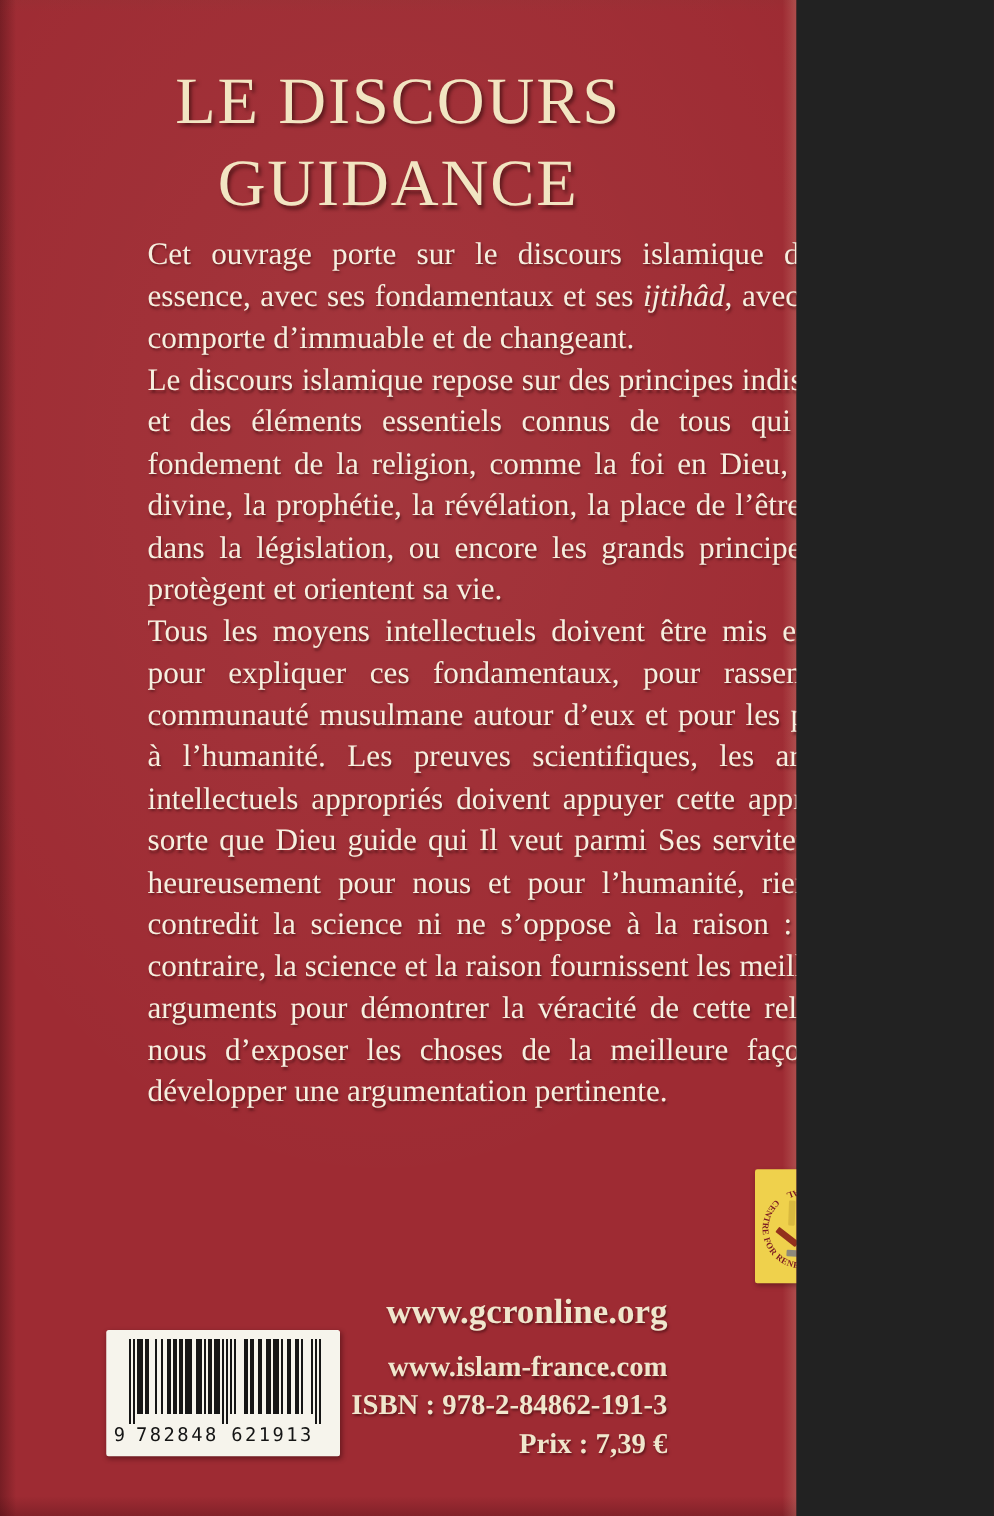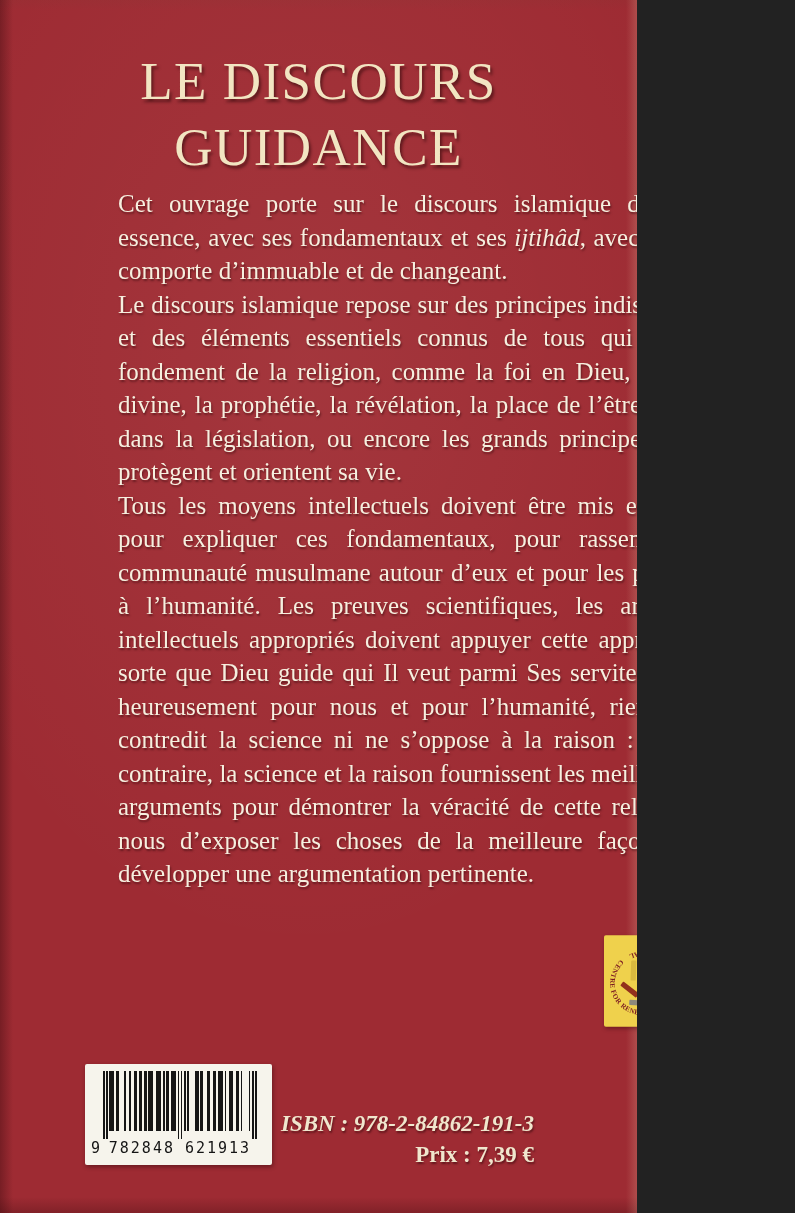--- a/index.html
+++ b/index.html
@@ -40,21 +40,21 @@
   .logo svg{display:block;width:100%;height:100%;filter:drop-shadow(1px 2px 2px rgba(40,5,8,0.4));}
   .ring{font-family:"Liberation Serif","DejaVu Serif",serif;font-size:7.4px;font-weight:bold;letter-spacing:0.45px;}
   .site{
     position:absolute;right:103px;
     color:#F0E6CD;font-weight:bold;text-align:right;
     text-shadow:1px 2px 2px rgba(45,6,9,0.55);
     white-space:nowrap;
   }
   .site-primary{top:1034px;font-size:28px;}
   .site-secondary{top:1081px;font-size:23px;}
-  .isbn-line{top:1111px;font-size:23px;font-style:italic;}
+  .isbn-line{top:1111px;font-size:23px;}
   .price-line{top:1142px;font-size:23px;}
   .barcode-label{
     position:absolute;left:85px;top:1064px;width:187px;height:101px;
     background:#F6F4EC;border-radius:2px;
     box-shadow:1px 2px 4px rgba(40,5,8,0.45);
   }
   .barcode-label svg{position:absolute;left:4px;top:5px;}
 </style>
 </head>
 <body>
@@ -87,20 +87,22 @@
         <rect x="-10.5" y="-2.75" width="21" height="5.5" rx="1" transform="translate(64,31) rotate(-4)" fill="#2F6B33"></rect>
         <rect x="-10.5" y="-2.75" width="21" height="5.5" rx="1" transform="translate(72,47) rotate(43)" fill="#CC3327"></rect>
         <rect x="-10.5" y="-2.75" width="21" height="5.5" rx="1" transform="translate(72,64) rotate(88)" fill="#7D7250"></rect>
         <rect x="-10.5" y="-2.75" width="21" height="5.5" rx="1" transform="translate(57,70) rotate(-42)" fill="#4453C4"></rect>
         <rect x="-10.5" y="-2.75" width="21" height="5.5" rx="1" transform="translate(37,71) rotate(3)" fill="#8D897C"></rect>
         <rect x="-10.5" y="-2.75" width="21" height="5.5" rx="1" transform="translate(27,57) rotate(38)" fill="#93301C"></rect>
       </g>
     </svg>
   </div>
 
+  <div class="site site-primary">www.gcronline.org</div>
+  <div class="site site-secondary">www.islam-france.com</div>
   <div class="site isbn-line">ISBN : 978-2-84862-191-3</div>
   <div class="site price-line">Prix : 7,39 €</div>
 
   <div class="barcode-label">
     <svg id="barcode-svg" width="180" height="92" shape-rendering="crispEdges">
         <rect x="14.00" y="2" width="1.62" height="68" fill="#161616"></rect>
         <rect x="17.24" y="2" width="1.62" height="68" fill="#161616"></rect>
         <rect x="20.48" y="2" width="4.86" height="60" fill="#161616"></rect>
         <rect x="26.96" y="2" width="3.24" height="60" fill="#161616"></rect>
         <rect x="35.06" y="2" width="1.62" height="60" fill="#161616"></rect>

